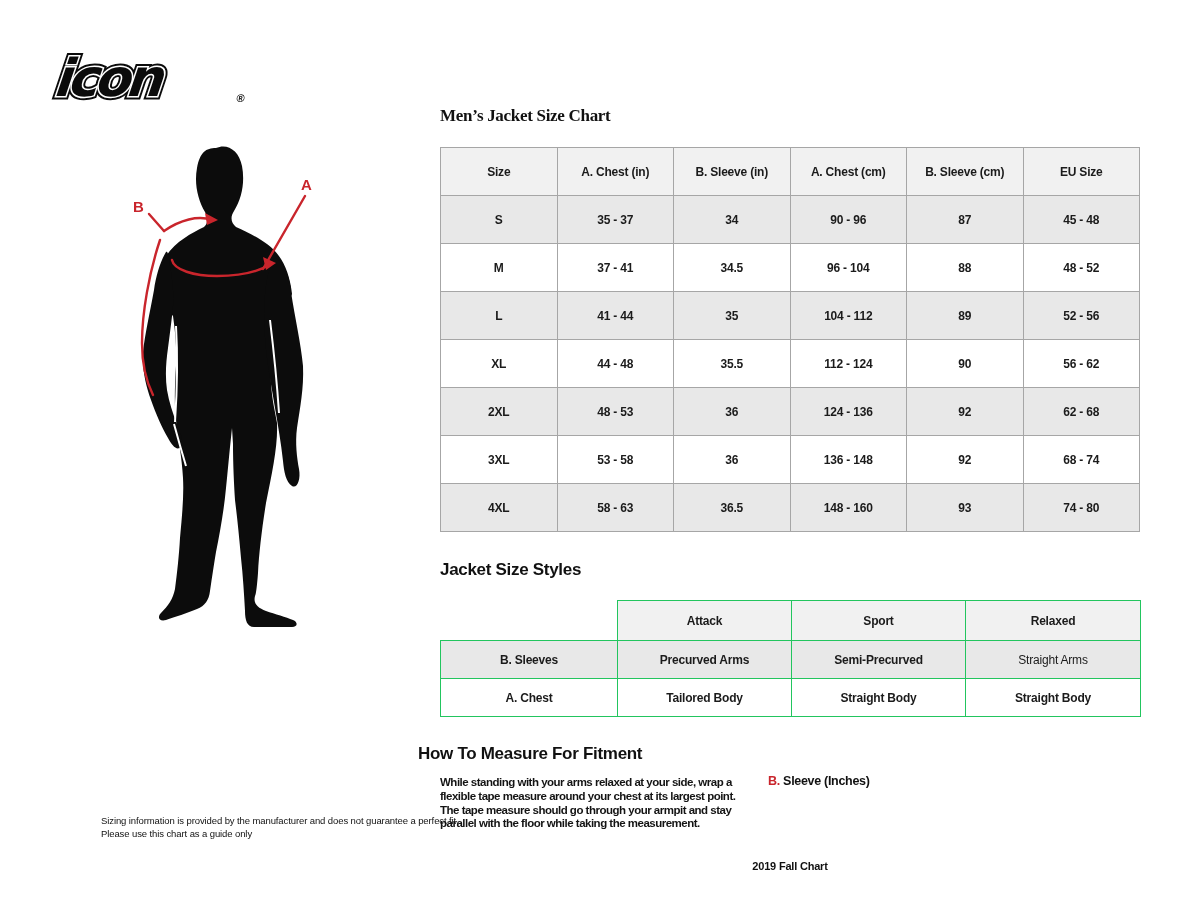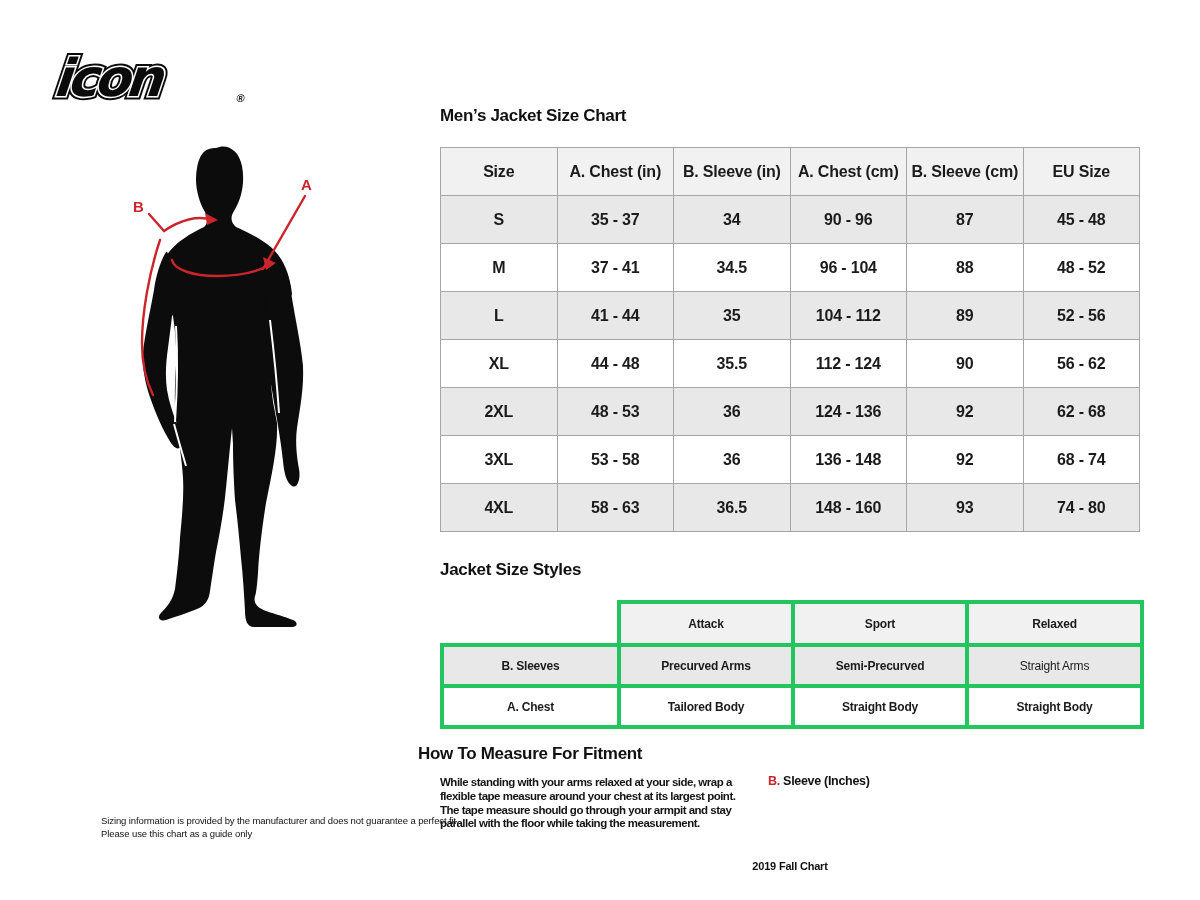--- a/index.html
+++ b/index.html
@@ -28,39 +28,39 @@
     font-style:normal;color:#0b0b0b;letter-spacing:0;
   }
 
   
   .figure-wrap{position:absolute;left:100px;top:128px;width:280px;height:520px;}
   .figure-wrap svg{display:block;}
 
   
   h1,h2{position:absolute;margin:0;font-size:17px;font-weight:700;
         letter-spacing:-0.3px;color:#111;}
-  #size-chart-title{left:440px;top:106px;}
+  #size-chart-title{left:440px;top:106px;font-family:Liberation Serif, serif;}
   #styles-title{left:440px;top:560px;}
   #measure-title{left:418px;top:744px;}
 
   
   table{border-collapse:collapse;table-layout:fixed;}
   #size-table{position:absolute;left:440px;top:147px;width:700px;}
   #size-table th,#size-table td{
     border:1px solid #a6a6a6;text-align:center;vertical-align:middle;
-    font-size:16px;font-weight:700;letter-spacing:-0.2px;color:#1b1b1b;
+    font-size:12px;font-weight:700;letter-spacing:-0.2px;color:#1b1b1b;
     height:47px;padding:0;
   }
   #size-table thead tr{background:#f1f1f1;}
   #size-table tbody tr:nth-child(odd){background:#e8e8e8;}
   #size-table tbody tr:nth-child(even){background:#ffffff;}
 
   #styles-table{position:absolute;left:440px;top:600px;width:700px;}
   #styles-table th,#styles-table td{
-    border:4px solid #22c55e;text-align:center;vertical-align:middle;
+    border:1px solid #22c55e;text-align:center;vertical-align:middle;
     font-size:12px;font-weight:700;letter-spacing:-0.2px;color:#1b1b1b;
     padding:0;
   }
   #styles-table tr:nth-child(1) th{background:#f1f1f1;height:39px;}
   #styles-table tr:nth-child(2) th,#styles-table tr:nth-child(2) td{background:#e8e8e8;height:37px;}
   #styles-table tr:nth-child(3) th,#styles-table tr:nth-child(3) td{background:#ffffff;height:37px;}
   #styles-table .blank{border:none;background:none;}
   #styles-table .light{font-weight:400;}
 
   

